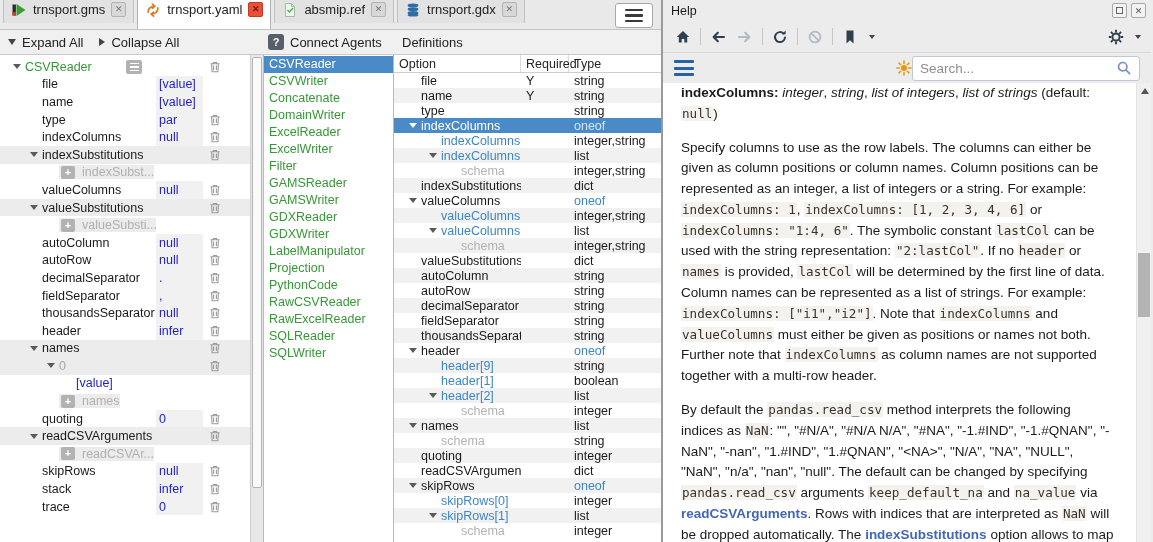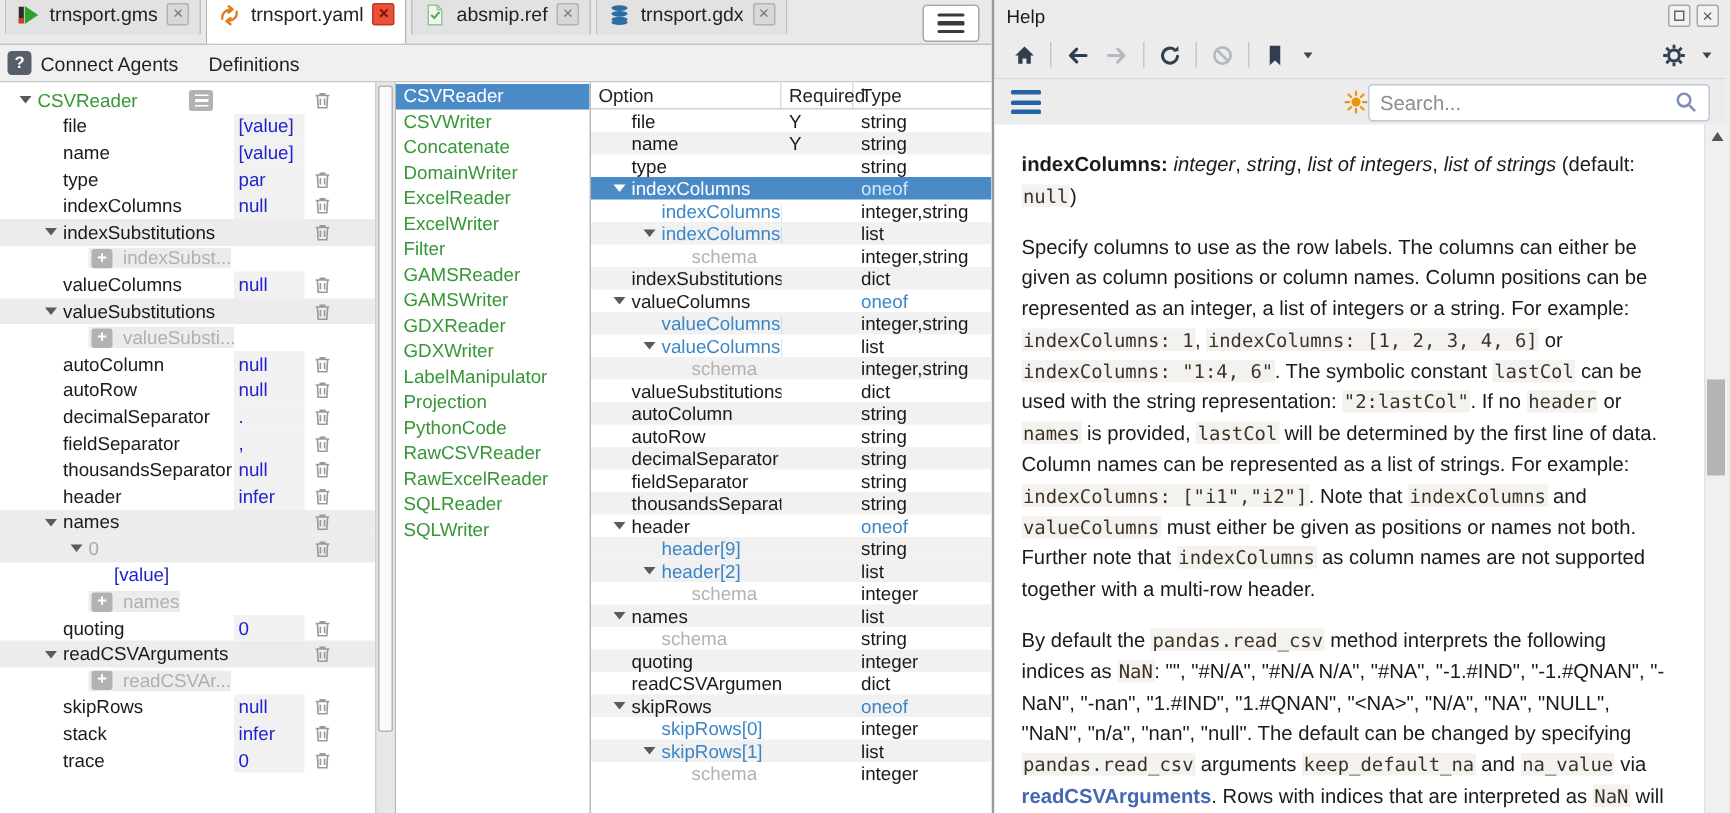--- a/index.html
+++ b/index.html
@@ -116,21 +116,21 @@
   .ham i { height:3px; background:#2563a8; border-radius:1px; }
   .sun { color:#e8960c; margin-left:auto; display:flex; }
   .searchbox { width:228px; height:25px; background:#fff; border:1px solid #bcc7da; border-radius:3px;
     display:flex; align-items:center; padding:0 7px; gap:6px; }
   .searchbox input { border:none; outline:none; flex:1; font-size:13.5px; color:#444;
     font-family:"Liberation Sans", sans-serif; background:transparent; min-width:0; }
   .searchbox input::placeholder { color:#8d8d8d; }
   .mag { color:#7d90b5; display:flex; }
 
   .doc { position:absolute; left:0; right:15px; top:30px; bottom:0; overflow:hidden;
-    padding:0 22px 0 18px; font-size:13.5px; line-height:1.54; color:#1b1b1b;margin-top:17px; }
+    padding:0 22px 0 18px; font-size:13.5px; line-height:1.54; color:#1b1b1b; }
   .doc-title { margin-bottom:13px; }
   .doc p { margin-bottom:13px; }
   .seg-b { font-weight:bold; }
   .seg-i { font-style:italic; }
   .seg-c { font-family:"DejaVu Sans Mono", monospace; font-size:12.6px; background:#f4f2ee; color:#3d3229; padding:0 1px; }
   .seg-l { color:#4467b3; font-weight:bold; }
   .doc-scroll { position:absolute; right:0; top:30px; bottom:0; width:15px; background:#f0f0f0; border-left:1px solid #e2e2e2; }
   .doc-scroll .up { position:absolute; top:5px; left:3.5px; width:0; height:0;
     border-left:4px solid transparent; border-right:4px solid transparent; border-bottom:6px solid #555; }
   .doc-scroll .thumb { position:absolute; left:1px; right:1px; top:37%; height:14%; background:#b4b4b4; }
@@ -191,20 +191,30 @@
           </div>
         </div>
       <div class="tabbar-menu">
           <i></i>
           <i></i>
           <i></i>
         </div>
     </div>
 
     <div class="main-toolbar">
+      <div class="tb-tree">
+        <span class="tb-btn">
+          <span class="tri tri-down"></span>
+          <span>Expand All</span>
+        </span>
+        <span class="tb-btn">
+          <span class="tri tri-right"></span>
+          <span>Collapse All</span>
+        </span>
+      </div>
       <div class="tb-agents">
         <span class="qmark">?</span>
         <span>Connect Agents</span>
       </div>
       <div class="tb-defs">
         <span>Definitions</span>
       </div>
     </div>
 
     <div class="panels">
@@ -741,20 +751,28 @@
               <span class="d-req"></span>
               <span class="d-type type-link">oneof</span>
             </div>
             <div class="defs-row even">
               <span class="d-option" style="padding-left: 30px;">
                 <span class="d-exp"></span>
                 <span class="opt-link">header[9]</span>
               </span>
               <span class="d-req"></span>
               <span class="d-type">string</span>
+            </div>
+            <div class="defs-row">
+              <span class="d-option" style="padding-left: 30px;">
+                <span class="d-exp"></span>
+                <span class="opt-link">header[1]</span>
+              </span>
+              <span class="d-req"></span>
+              <span class="d-type">boolean</span>
             </div>
             <div class="defs-row even">
               <span class="d-option" style="padding-left: 30px;">
                 <span class="d-exp">
                   <span class="tri tri-down"></span>
                 </span>
                 <span class="opt-link">header[2]</span>
               </span>
               <span class="d-req"></span>
               <span class="d-type">list</span>

